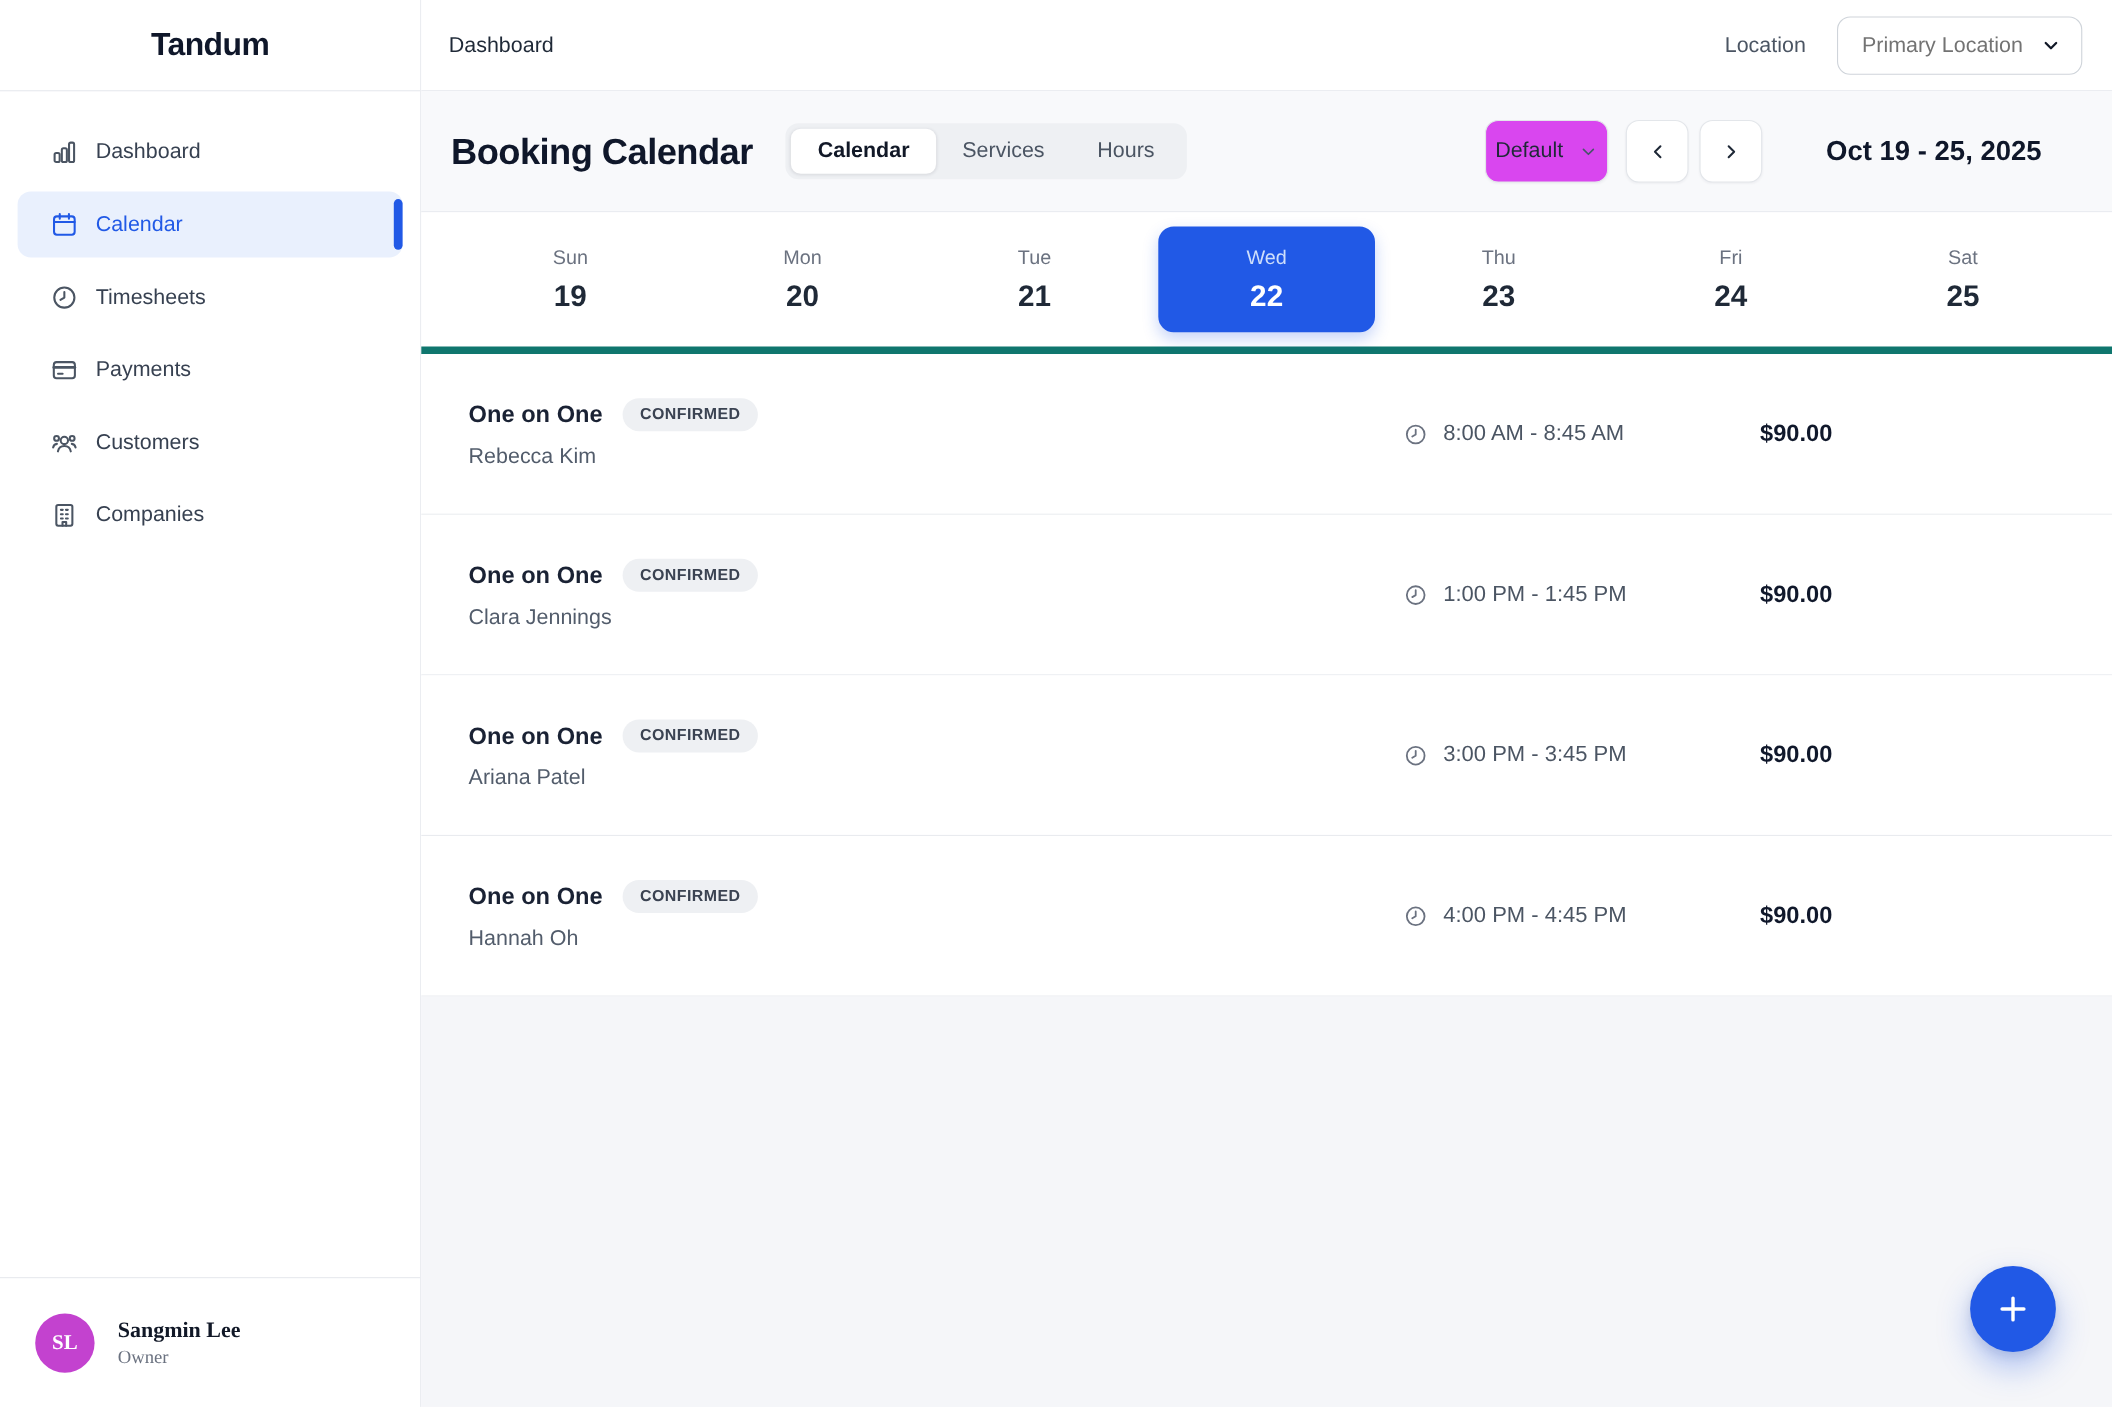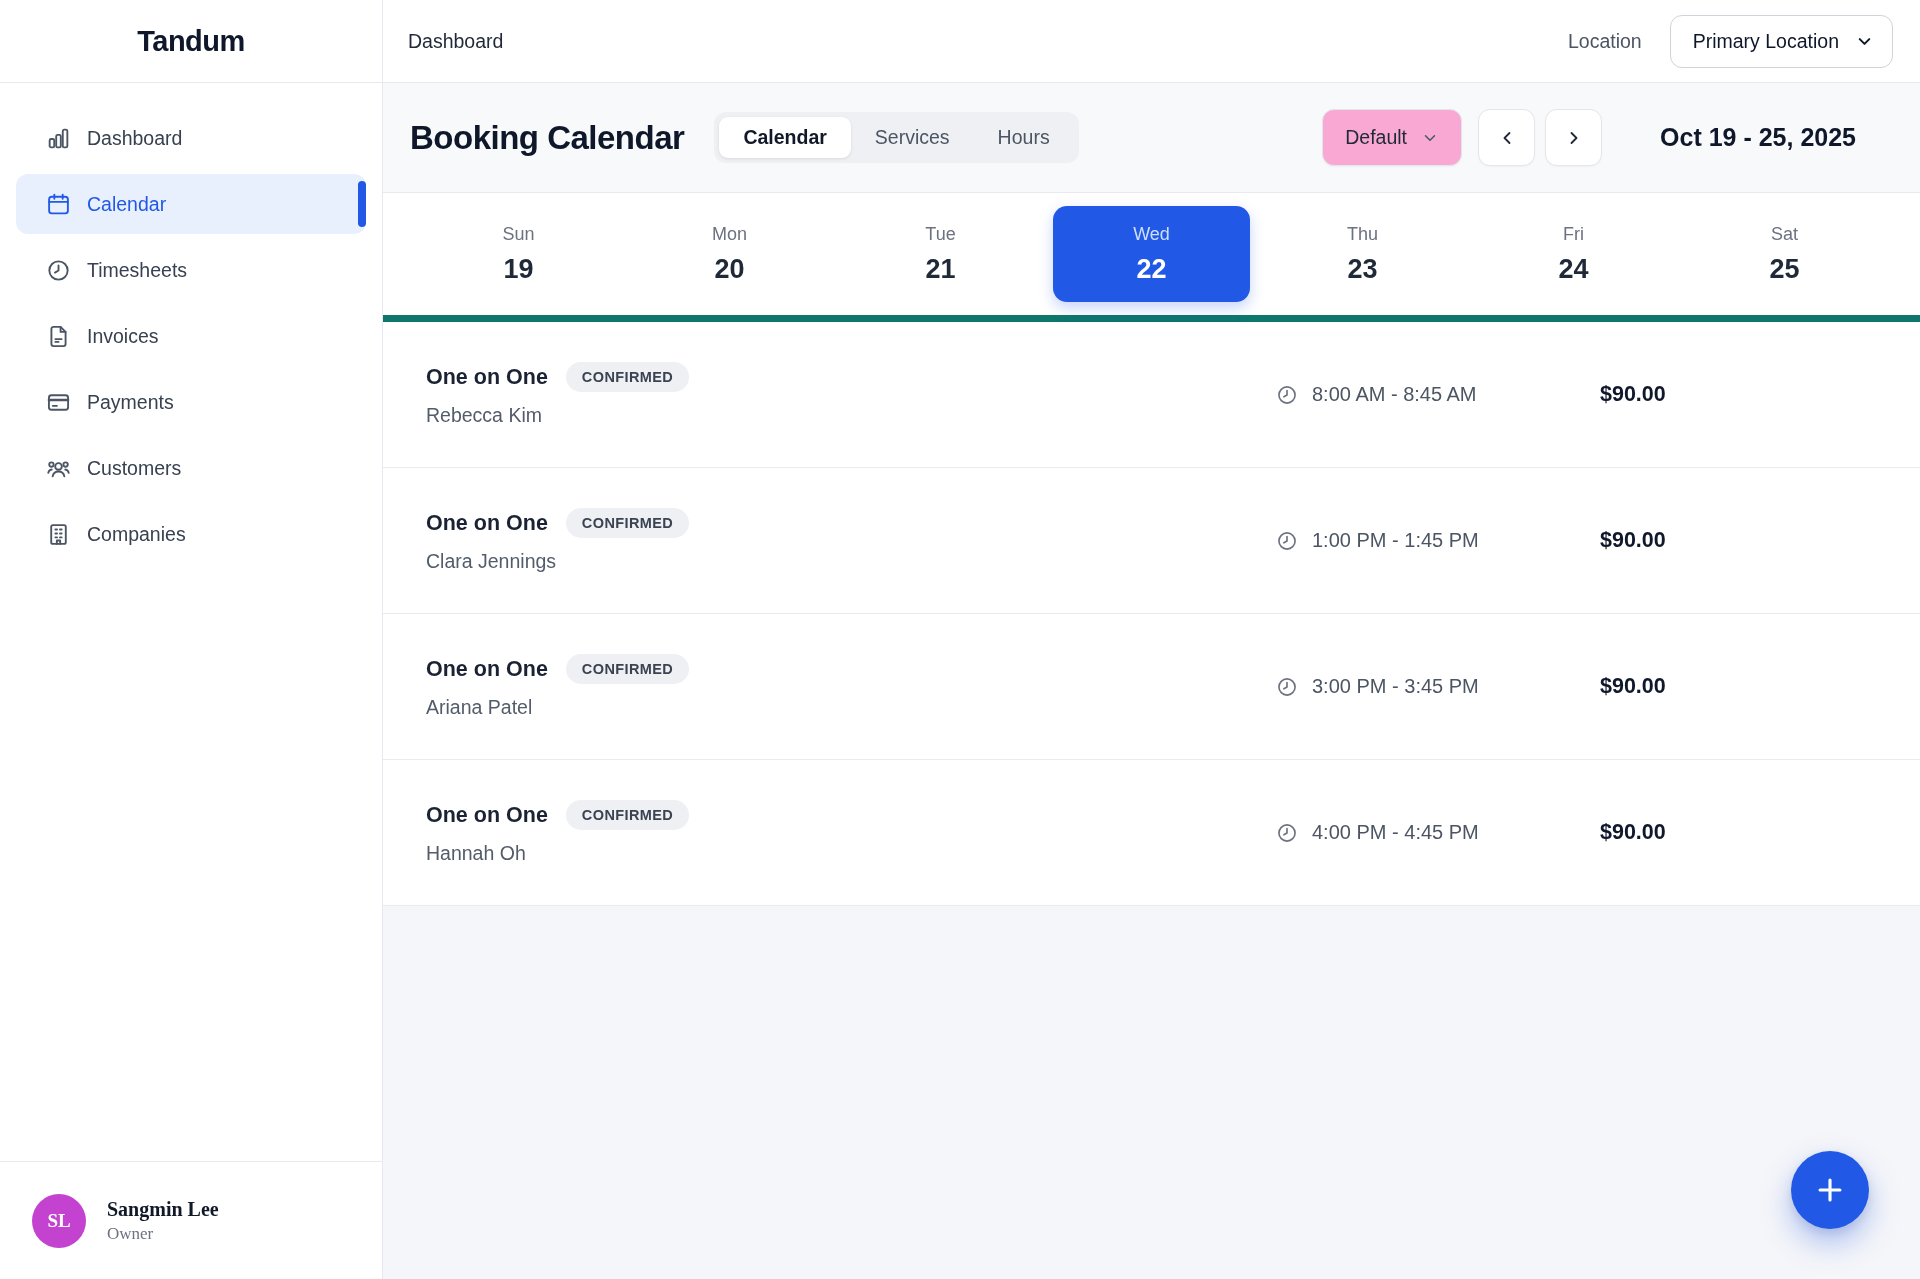--- a/index.html
+++ b/index.html
@@ -71,21 +71,21 @@
     display: flex; align-items: center;
     padding: 0 27px 0 25px;
   }
   .breadcrumb { font-size: 19.5px; font-weight: 500; color: #1f2937; }
   .topbar-right { margin-left: auto; display: flex; align-items: center; gap: 28px; }
   .location-label { font-size: 19.5px; color: #4b5563; }
   .location-select {
     display: flex; align-items: center; gap: 16px;
     height: 53px; padding: 0 18px 0 22px;
     background: #ffffff; border: 1px solid #cfd4da; border-radius: 12px;
-    font-size: 19.5px; font-weight: 500; color: #0f172a;
+    font-size: 19.5px; font-weight: 500; color: #737373;
     cursor: pointer;
   }
   .location-select svg { width: 19px; height: 19px; color: #111827; }
 
   .header-band {
     height: 110px; min-height: 110px;
     background: #f8f9fb; border-bottom: 1px solid #e7e9ee;
     display: flex; align-items: center;
     padding: 0 64px 0 27px;
   }
@@ -100,22 +100,22 @@
     font-size: 19.5px; font-weight: 500; color: #4b5563;
     cursor: pointer; white-space: nowrap;
   }
   .tab.active {
     background: #ffffff; color: #111827; font-weight: 600;
     box-shadow: 0 1px 3px rgba(15, 23, 42, 0.10);
   }
   .hb-spacer { flex: 1; }
   .default-btn {
     display: flex; align-items: center; gap: 14px;
-    height: 57px; padding: 0 22px;
-    background: #f9a8d4; border: 1px solid #e3e6ea; border-radius: 12px;
+    height: 57px; padding: 0 8px;
+    background: #d946ef; border: 1px solid #e3e6ea; border-radius: 12px;
     font-size: 19.5px; font-weight: 500; color: #1f2937;
     box-shadow: 0 1px 2px rgba(15,23,42,0.04);
     cursor: pointer;
   }
   .default-btn svg { width: 18px; height: 18px; color: #475569; }
   .arrow-btn {
     width: 57px; height: 57px;
     background: #ffffff; border: 1px solid #e3e6ea; border-radius: 12px;
     display: flex; align-items: center; justify-content: center;
     box-shadow: 0 1px 2px rgba(15,23,42,0.04);
@@ -215,30 +215,20 @@
       <div class="nav-item">
         <span class="nicon">
           <svg viewBox="0 0 24 24" fill="none" stroke="currentColor" stroke-width="1.8" stroke-linecap="round" stroke-linejoin="round">
             <circle cx="12" cy="12" r="8.8"></circle>
             <path d="M12 7.2v4.8l-3.4 2"></path>
           </svg>
         </span>
         <span>Timesheets</span>
       </div>
 
-      <div class="nav-item">
-        <span class="nicon">
-          <svg viewBox="0 0 24 24" fill="none" stroke="currentColor" stroke-width="1.8" stroke-linecap="round" stroke-linejoin="round">
-            <path d="M14 2.8H7.2a2 2 0 0 0-2 2v14.4a2 2 0 0 0 2 2h9.6a2 2 0 0 0 2-2V7.6z"></path>
-            <path d="M14 2.8v4.8h4.8"></path>
-            <path d="M9 14.5h6M9 17.2h3"></path>
-          </svg>
-        </span>
-        <span>Invoices</span>
-      </div>
 
       <div class="nav-item">
         <span class="nicon">
           <svg viewBox="0 0 24 24" fill="none" stroke="currentColor" stroke-width="1.8" stroke-linecap="round" stroke-linejoin="round">
             <rect x="2.8" y="5" width="18.4" height="14" rx="2.4"></rect>
             <path d="M2.8 9.6h18.4" stroke-width="2.4"></path>
             <path d="M6.5 15.2h4"></path>
           </svg>
         </span>
         <span>Payments</span>

